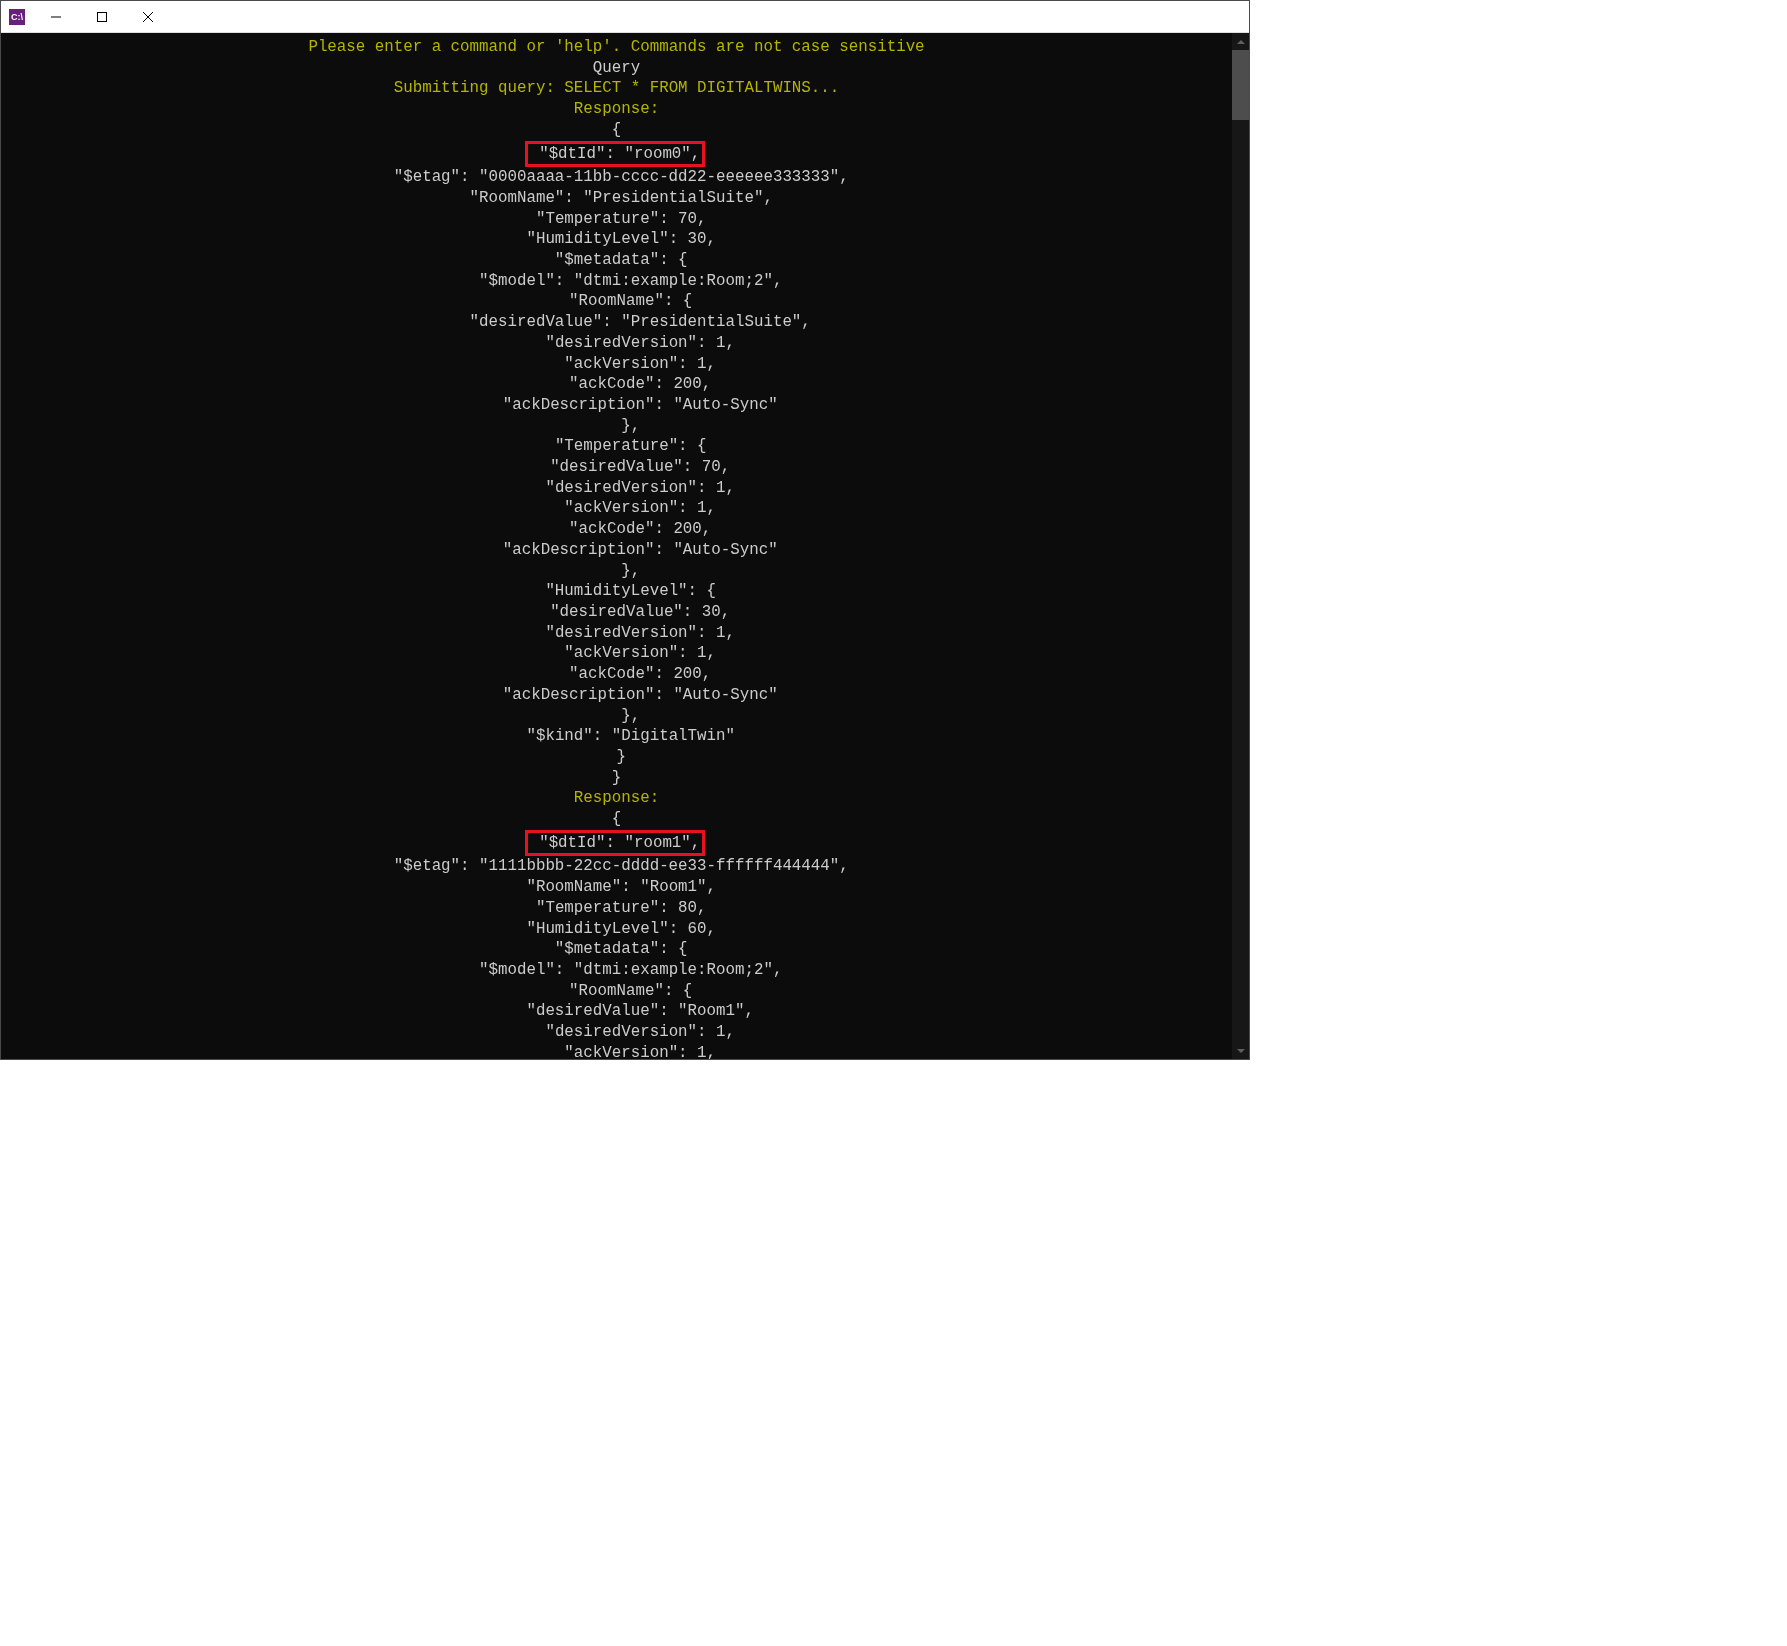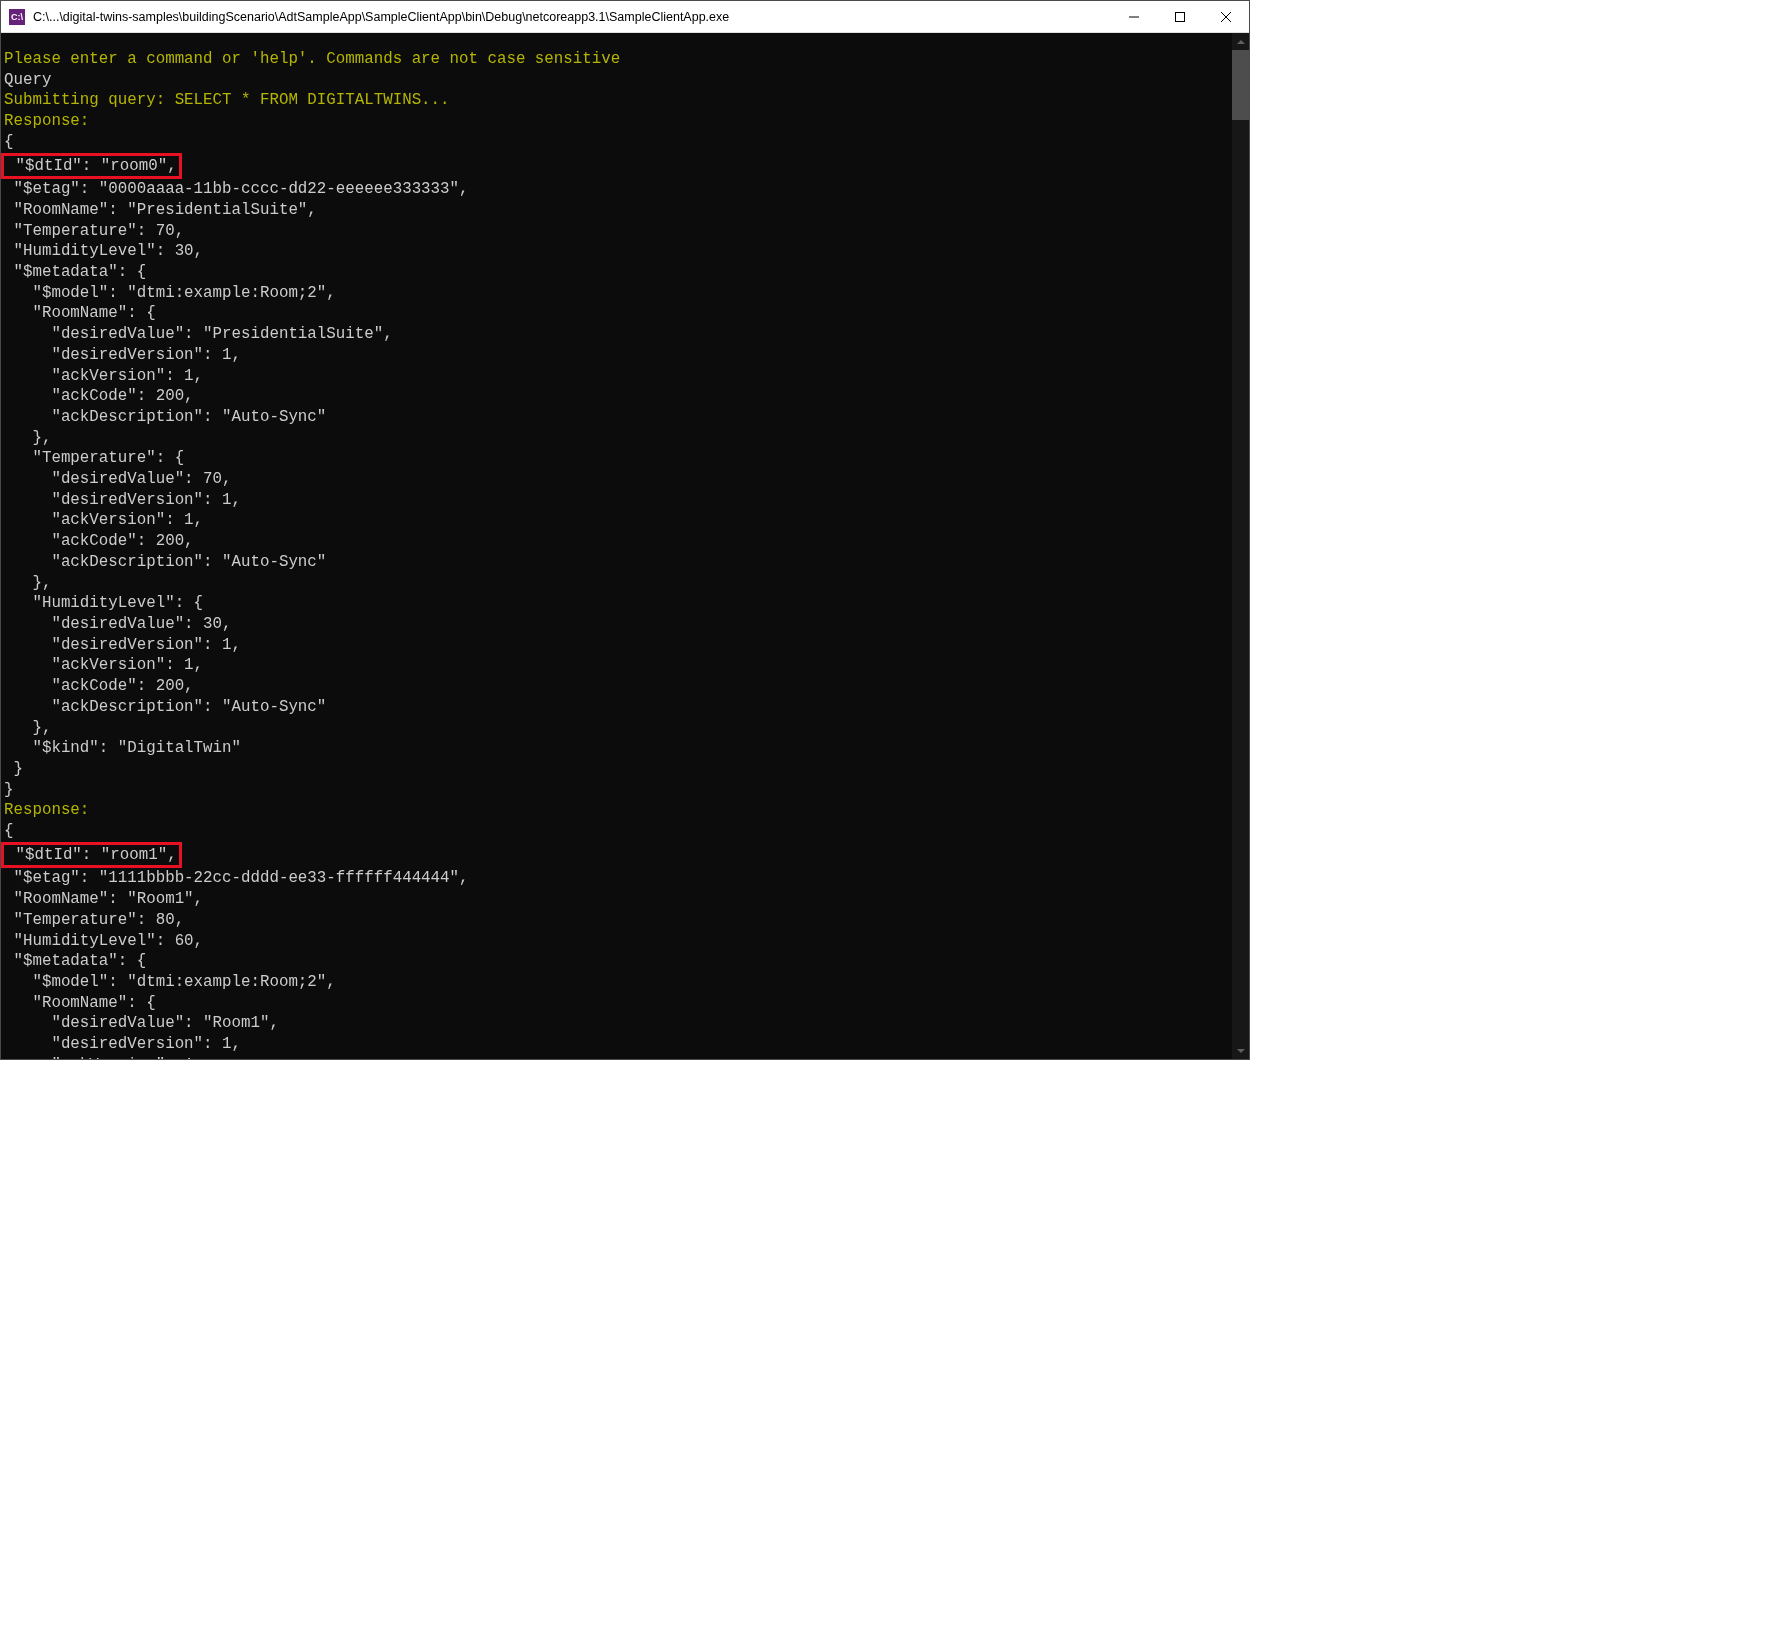--- a/index.html
+++ b/index.html
@@ -65,27 +65,28 @@
       height: 10px;
     }
     .console-area {
       flex: 1;
       display: flex;
       background: #0c0c0c;
       overflow: hidden;
     }
     .console {
       flex: 1;
-      padding: 16px 3px;
+      padding: 4px 3px;
       font-family: Consolas, "Courier New", monospace;
       font-size: 15.8px;
       line-height: 20.7px;
       color: #cccccc;
       white-space: pre;
       overflow: hidden;
+      text-align: center;
     }
     .scrollbar {
       width: 17px;
       background: #171717;
       position: relative;
     }
     .scroll-up, .scroll-down {
       position: absolute;
       width: 100%;
       height: 17px;
@@ -117,21 +118,20 @@
       padding: 0px 2px;
       margin-left: -3px;
     }
   </style>
 </head>
 <body>
 
 <div class="window">
   <div class="titlebar">
     <div class="titlebar-icon">C:\</div>
-    <div class="titlebar-text">C:\...\digital-twins-samples\buildingScenario\AdtSampleApp\SampleClientApp\bin\Debug\netcoreapp3.1\SampleClientApp.exe</div>
     <div class="win-controls">
       <div class="win-btn">
         <svg viewBox="0 0 10 10">
             <line x1="0" y1="5" x2="10" y2="5" stroke="#000" stroke-width="1"></line>
           </svg>
       </div>
       <div class="win-btn">
         <svg viewBox="0 0 10 10">
             <rect x="0.5" y="0.5" width="9" height="9" stroke="#000" stroke-width="1" fill="none"></rect>
           </svg>

